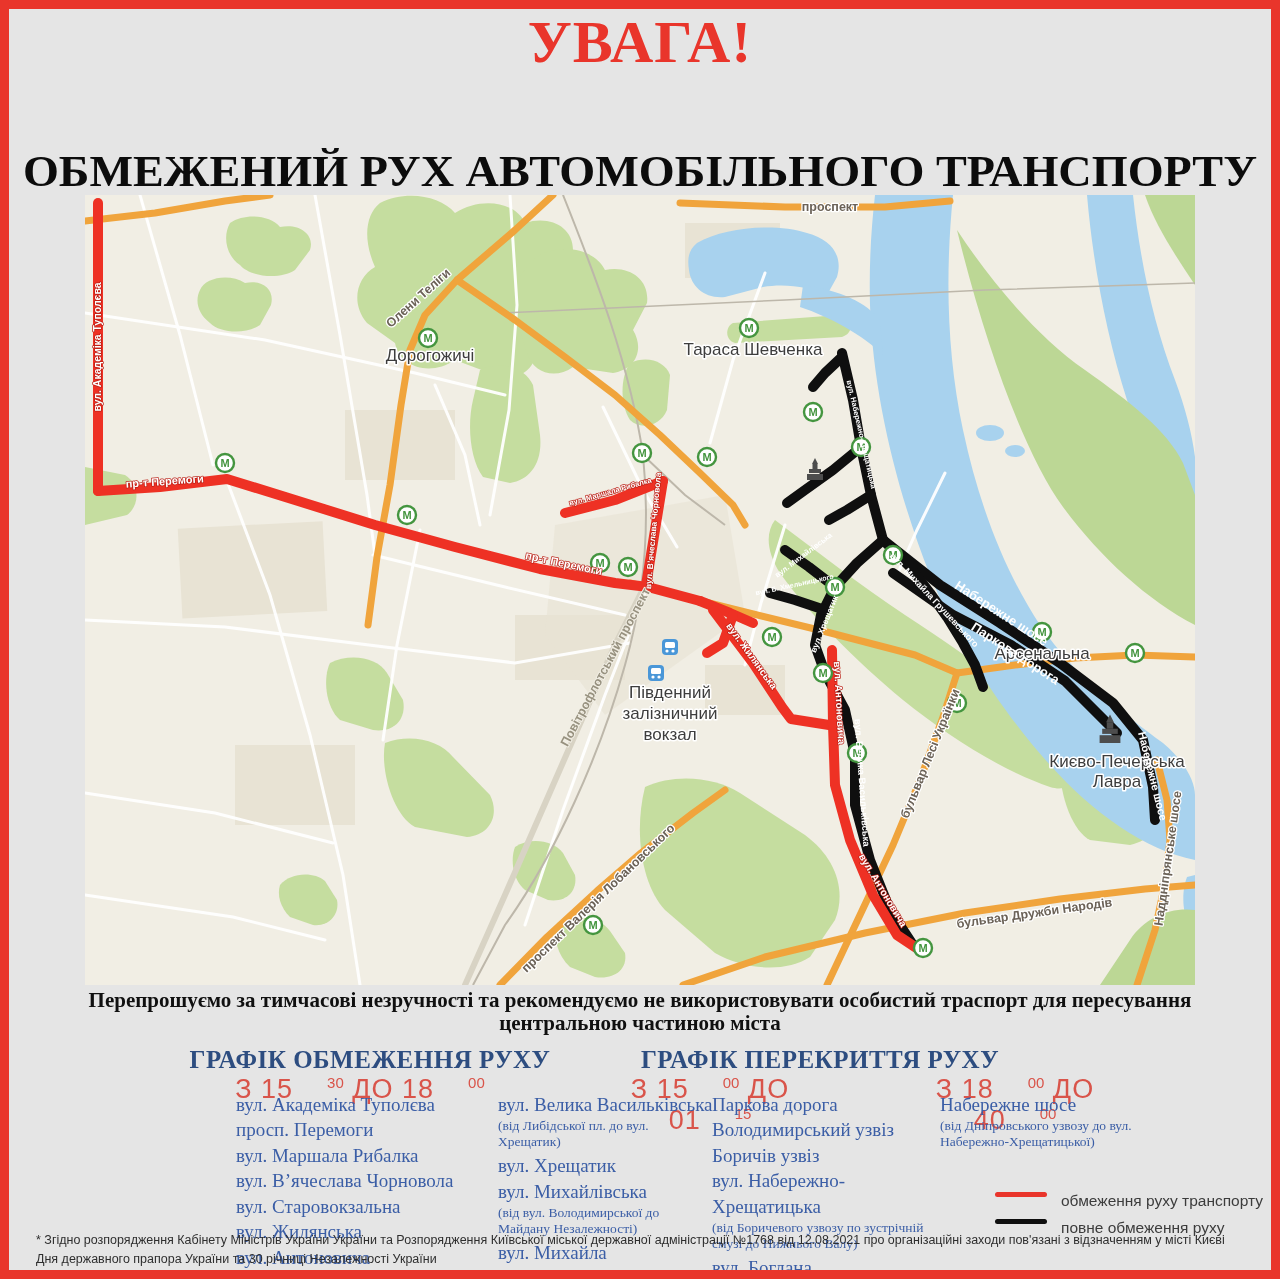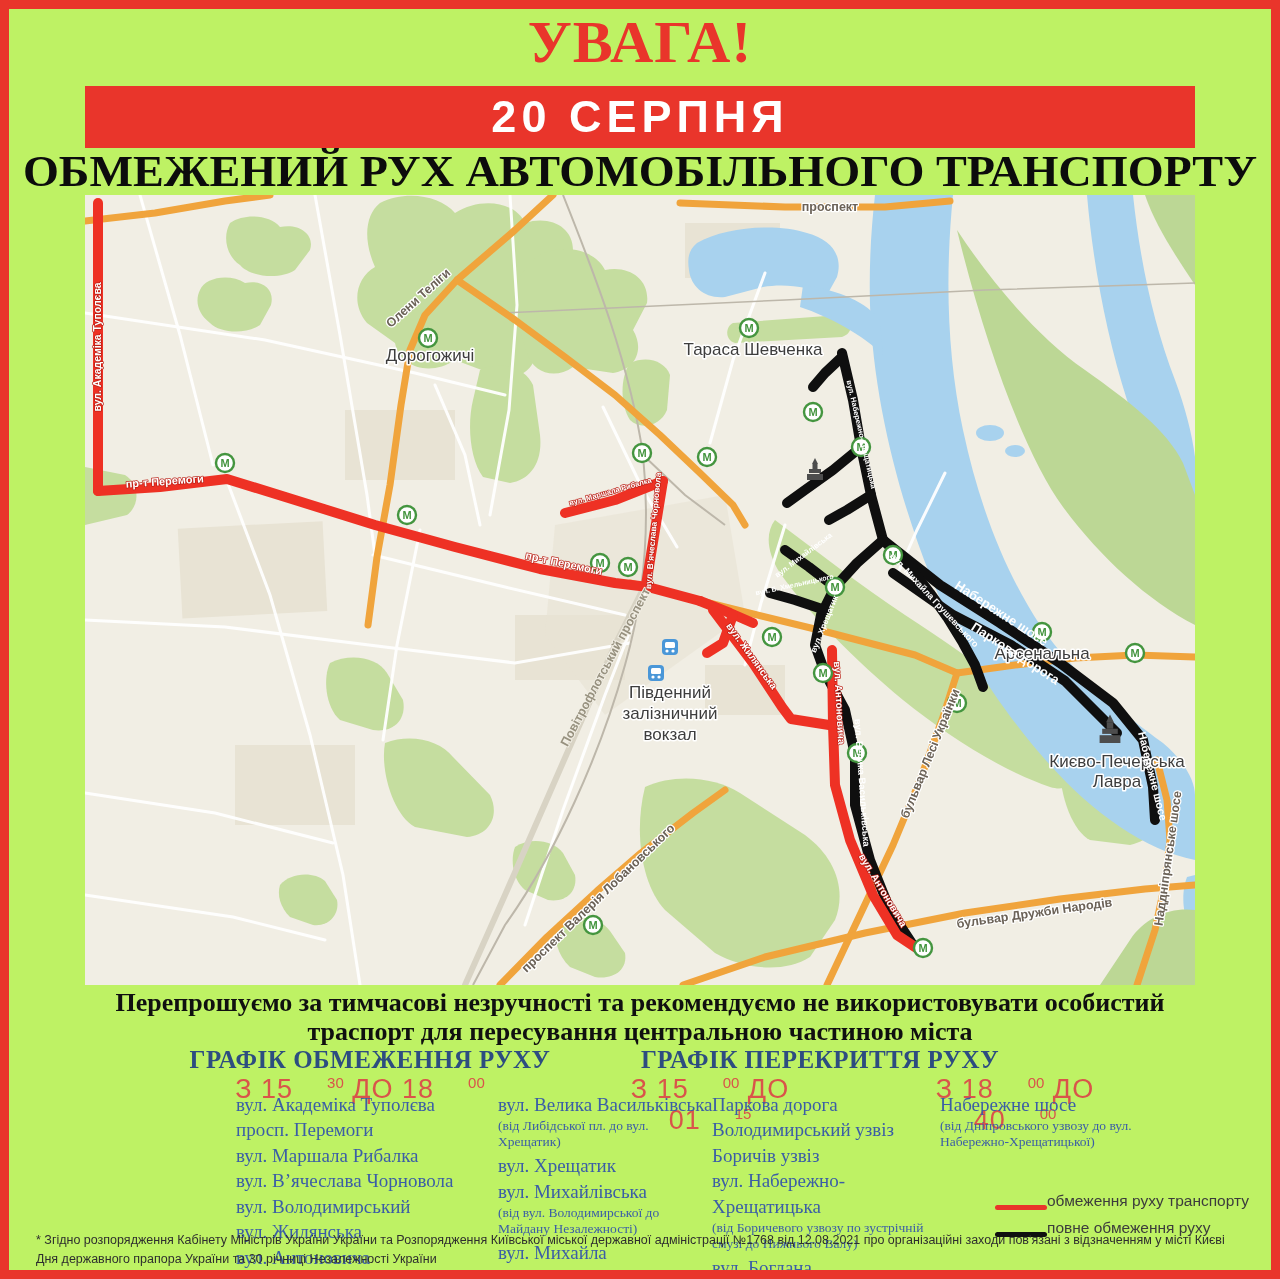--- a/index.html
+++ b/index.html
@@ -1,48 +1,48 @@
 <!DOCTYPE html>
 <html style="--accent-red: #e9352b; --route-red: #ee3124; --route-black: #0f0f0f; --road-orange: #f0a43c; --water-blue: #a8d2ee; --park-green: #c5dd9f; --blue-heading: #2d4d80; --blue-text: #3b5ea6; --time-red: #d9544a; --metro-green: #44953f;"><head>
 <meta charset="utf-8">
 <style>
   html,body{margin:0;padding:0;background:#ffffff;}
-  .poster{position:relative;width:1280px;height:1279px;background:#bef264;overflow:hidden;
+  .poster{position:relative;width:1280px;height:1279px;background:#e5e5e5;overflow:hidden;
           font-family:"Liberation Sans",sans-serif;}
   .frame{position:absolute;inset:0;border:9px solid var(--accent-red,#e9352b);z-index:60;}
   .attention{position:absolute;top:8px;left:0;width:100%;text-align:center;
              font-family:"Liberation Serif",serif;font-weight:700;font-size:60px;
              color:var(--accent-red,#e9352b);letter-spacing:1px;}
   .banner{position:absolute;left:85px;top:86px;width:1110px;height:62px;
           background:var(--accent-red,#e9352b);display:flex;align-items:center;justify-content:center;}
   .banner span{color:#fff;font-weight:700;font-size:45px;letter-spacing:5px;}
   .main-title{position:absolute;left:40px;top:146px;width:1200px;text-align:center;
               font-family:"Liberation Serif",serif;font-weight:700;font-size:44px;color:#0c0c0c;
               transform:scaleX(1.05);transform-origin:center;white-space:nowrap;}
   .map-wrap{position:absolute;left:85px;top:195px;width:1110px;height:790px;background:#f1eee4;}
   .apology{position:absolute;left:75px;top:989px;width:1130px;text-align:center;
-           font-family:"Liberation Serif",serif;font-weight:700;font-size:26px;line-height:1.1;color:#101010;}
+           font-family:"Liberation Serif",serif;font-weight:700;font-size:21px;line-height:1.1;color:#101010;}
   .sched-title{position:absolute;font-family:"Liberation Serif",serif;font-weight:700;font-size:25px;
                color:var(--blue-heading,#2d4d80);text-align:center;letter-spacing:.5px;}
   #t-restr{left:170px;top:1046px;width:400px;}
   #t-clos{left:630px;top:1046px;width:380px;}
   .time{position:absolute;color:var(--time-red,#d9544a);font-size:27px;letter-spacing:1px;text-align:center;}
   .time sup{font-size:15px;vertical-align:10px;letter-spacing:0;margin-left:34px;}
   #time1{left:235px;top:1074px;width:250px;}
   #time2{left:600px;top:1074px;width:220px;}
   #time3{left:905px;top:1074px;width:220px;}
   .col{position:absolute;top:1092px;color:var(--blue-text,#3b5ea6);font-family:"Liberation Serif",serif;}
   .col .name{font-size:19px;line-height:1.34;}
   .col .note{font-size:13.5px;line-height:1.15;margin:1px 0 4px;}
   #col1{left:236px;width:250px;}
   #col2{left:498px;width:216px;}
   #col3{left:712px;width:214px;}
   #col4{left:940px;width:220px;}
   .legend{position:absolute;left:995px;top:1192px;width:275px;}
-  .legend-row{display:flex;align-items:flex-end;margin-bottom:9px;}
+  .legend-row{display:flex;align-items:flex-start;gap:14px;margin-bottom:9px;}
   .legend-swatch{width:52px;height:5px;border-radius:3px;flex:0 0 auto;}
   .legend-label{font-size:15.5px;color:#3c3c3c;}
   .footnote{position:absolute;left:36px;top:1231px;width:1208px;font-size:12.5px;line-height:1.5;color:#2e2e2e;}
 
   
   svg text{font-family:"Liberation Sans",sans-serif;}
   .pl{font-size:17px;fill:#3d3d3d;stroke:#fff;stroke-width:3px;paint-order:stroke;stroke-linejoin:round;text-anchor:middle;}
   .or{font-size:12.5px;font-weight:700;fill:#6b6257;stroke:#fff;stroke-width:2.5px;paint-order:stroke;stroke-linejoin:round;text-anchor:middle;}
   .gr{font-size:12.5px;font-weight:700;fill:#97917f;stroke:#f1eee4;stroke-width:2px;paint-order:stroke;text-anchor:middle;}
   .rl{font-weight:700;fill:#fff;stroke:rgba(185,30,20,.95);stroke-width:1.5px;paint-order:stroke;stroke-linejoin:round;text-anchor:middle;}
@@ -51,23 +51,20 @@
   .route-black{stroke:var(--route-black,#0f0f0f);fill:none;stroke-linecap:round;stroke-linejoin:round;}
   .road-orange{stroke:var(--road-orange,#f0a43c);fill:none;stroke-width:7;stroke-linecap:round;stroke-linejoin:round;}
 </style>
 </head>
 <body>
 
 <div class="poster">
   <div class="frame"></div>
 
   <div class="attention">УВАГА!</div>
-  <div class="banner">
-    <span>20 СЕРПНЯ</span>
-  </div>
   <div class="main-title">ОБМЕЖЕНИЙ РУХ АВТОМОБІЛЬНОГО ТРАНСПОРТУ</div>
 
   <div class="map-wrap">
     <svg width="1110" height="790" viewBox="0 0 1110 790">
       <defs>
         <g id="metro">
           <circle r="9" fill="#ffffff" stroke="#44953f" stroke-width="2.4"></circle>
           <text y="4" text-anchor="middle" font-size="11" font-weight="bold" fill="#44953f">М</text>
         </g>
         <g id="tram">
@@ -282,21 +279,21 @@
   <div class="time" id="time1"><span>З 15</span><sup>30</sup><span> ДО 18</span><sup>00</sup></div>
   <div class="time" id="time2"><span>З 15</span><sup>00</sup><span> ДО 01</span><sup>15</sup></div>
   <div class="time" id="time3"><span>З 18</span><sup>00</sup><span> ДО 40</span><sup>00</sup></div>
 
   <div class="col" id="col1">
 
   <div class="name">вул. Академіка Туполєва</div>
       <div class="name">просп. Перемоги</div>
       <div class="name">вул. Маршала Рибалка</div>
       <div class="name">вул. В’ячеслава Чорновола</div>
-      <div class="name">вул. Володимирський</div>
+      <div class="name">вул. Старовокзальна</div>
       <div class="name">вул. Жилянська</div>
       <div class="name">вул. Антоновича</div>
     </div>
   <div class="col" id="col2">
 
   <div>
         <div class="name">вул. Велика Васильківська</div>
         <div class="note">(від Либідської пл. до вул. Хрещатик)</div>
       </div>
       <div>

